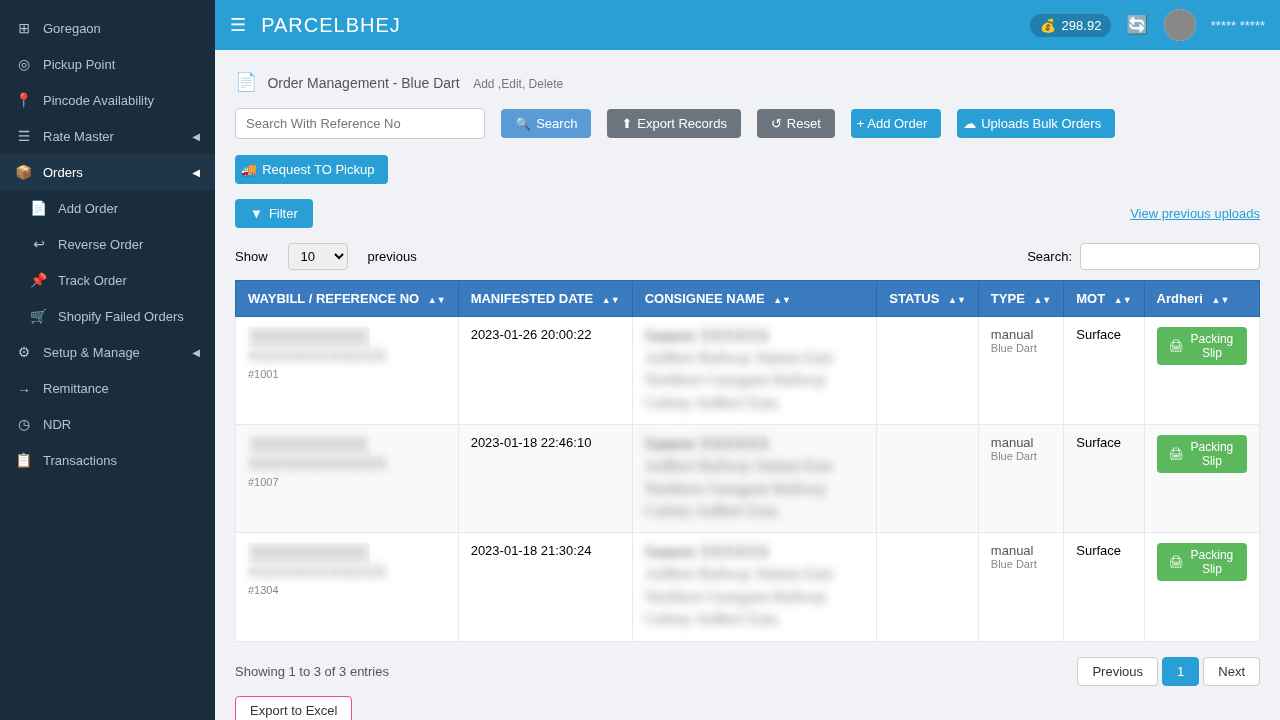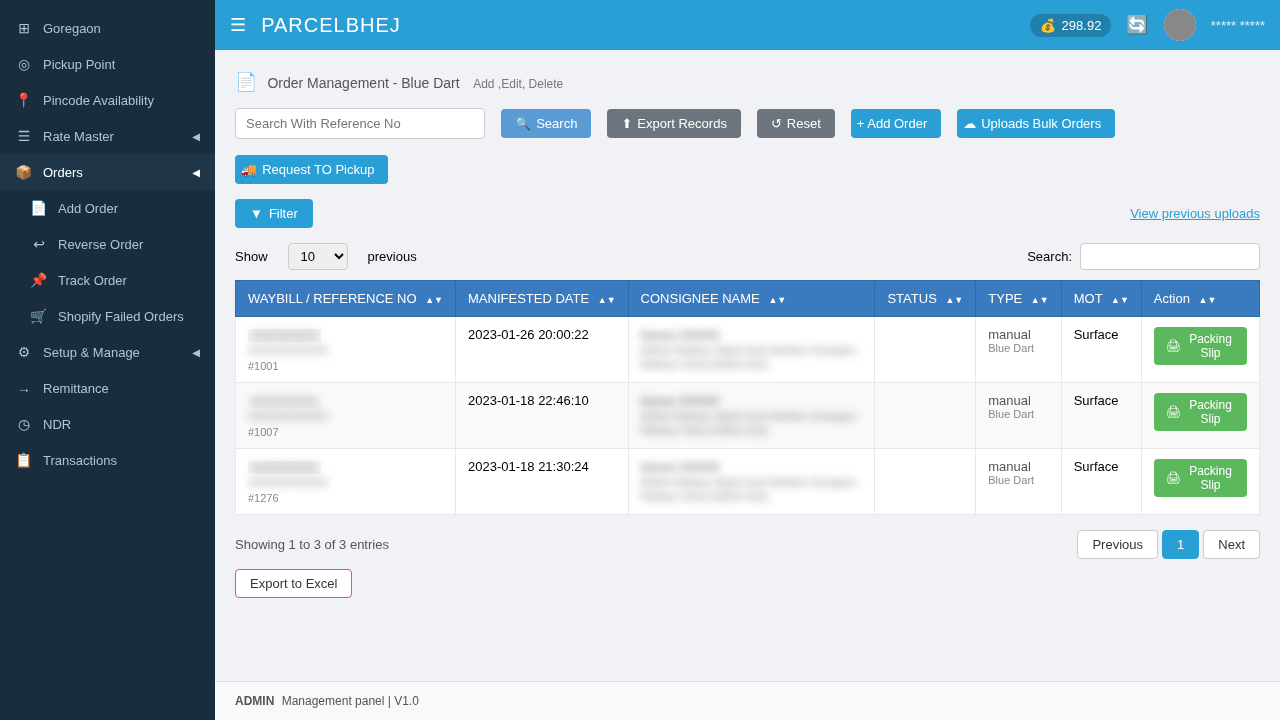--- a/index.html
+++ b/index.html
@@ -52,21 +52,21 @@
     
     .table-controls { display: flex; align-items: center; justify-content: space-between; margin-bottom: 10px; }
     .entries-select { display: flex; align-items: center; gap: 20px; }
     .entries-select select { border: 1px solid #ccc; border-radius: 4px; padding: 4px 8px; font-size: 13px; }
     .search-control { display: flex; align-items: center; gap: 8px; }
     .search-control input { border: 1px solid #ccc; border-radius: 4px; padding: 5px 10px; font-size: 13px; width: 180px; outline: none; }
 
     
     .data-table { width: 100%; border-collapse: collapse; font-size: 13px; }
     .data-table thead tr { background: #3a7abf; color: white; }
-    .data-table thead th { padding: 10px 12px; text-align: left; font-weight: 400; white-space: nowrap; border: 1px solid #2e6da4; }
+    .data-table thead th { padding: 10px 12px; text-align: left; font-weight: 700; white-space: nowrap; border: 1px solid #2e6da4; }
     .data-table thead th .sort-arrows { display: inline-flex; flex-direction: column; margin-left: 5px; font-size: 9px; line-height: 1; cursor: pointer; }
     .data-table tbody tr { background: white; border-bottom: 1px solid #e0e0e0; }
     .data-table tbody tr:nth-child(even) { background: #f9f9f9; }
     .data-table tbody td { padding: 10px 12px; vertical-align: top; border: 1px solid #e8e8e8; }
     .waybill-main { color: #666; font-size: 12px; background: #f5f5f5; padding: 1px 3px; border-radius: 2px; }
     .waybill-sub { color: #888; font-size: 11px; }
     .ref-num { color: #888; font-size: 11px; margin-top: 3px; }
     .consignee-name { font-weight: 600; color: #333; }
     .consignee-addr { color: #888; font-size: 11px; margin-top: 2px; line-height: 1.4; }
     .type-manual { color: #555; }
@@ -80,21 +80,21 @@
     .page-btn { border: 1px solid #ccc; background: white; color: #333; padding: 6px 14px; border-radius: 4px; cursor: pointer; font-size: 13px; }
     .page-btn.active { background: #2a9fd6; color: white; border-color: #2a9fd6; }
 
     .export-excel-btn { background: white; border: 1px solid #ec4899; color: #333; border-radius: 4px; padding: 6px 14px; cursor: pointer; font-size: 13px; margin-top: 10px; }
 
     
     .footer { background: #f8f9fa; border-top: 1px solid #e0e0e0; padding: 12px 20px; display: flex; justify-content: space-between; align-items: center; font-size: 12px; color: #555; }
     .footer a { color: #2a9fd6; text-decoration: none; }
 
     
-    .blurred { color: transparent; text-shadow: 0 0 8px rgba(0,0,0,0.5); user-select: none; font-size: 10px; display: inline-block; }
+    .blurred { color: transparent; text-shadow: 0 0 8px rgba(0,0,0,0.5); user-select: none; font-size: 16px; display: inline-block; font-family: Liberation Serif, serif; }
   </style>
 </head>
 <body>
 
 <div class="app-wrapper">
 
   <div class="sidebar">
 
     <div class="sidebar-nav">
       <div class="nav-item">
@@ -264,21 +264,21 @@
             </th>
             <th>
               <span>TYPE</span>
               <span class="sort-arrows">▲▼</span>
             </th>
             <th>
               <span>MOT</span>
               <span class="sort-arrows">▲▼</span>
             </th>
             <th>
-              <span>Action</span>
+              <span>Ardheri</span>
               <span class="sort-arrows">▲▼</span>
             </th>
           </tr>
         </thead>
         <tbody id="table-body">
 
         <tr>
       <td>
         <span class="waybill-main blurred">XXXXXXXXXX</span><br>
         <span class="waybill-sub blurred">XXXXXXXXXXXX</span>
@@ -323,21 +323,21 @@
         <button class="btn-packing">
           <span>🖨</span>
           Packing Slip
         </button>
       </td>
     </tr>
             <tr>
       <td>
         <span class="waybill-main blurred">XXXXXXXXXX</span><br>
         <span class="waybill-sub blurred">XXXXXXXXXXXX</span>
-        <div class="ref-num">#1276</div>
+        <div class="ref-num">#1304</div>
       </td>
       <td>2023-01-18 21:30:24</td>
       <td>
         <div class="consignee-name blurred">Sameer XXXXXX</div>
         <div class="consignee-addr blurred">Ardheri Railway Station East Northern Goregaon Railway Colony Ardheri East,</div>
       </td>
       <td></td>
       <td>
         <div class="type-manual">manual</div>
         <div class="type-blue">Blue Dart</div>

